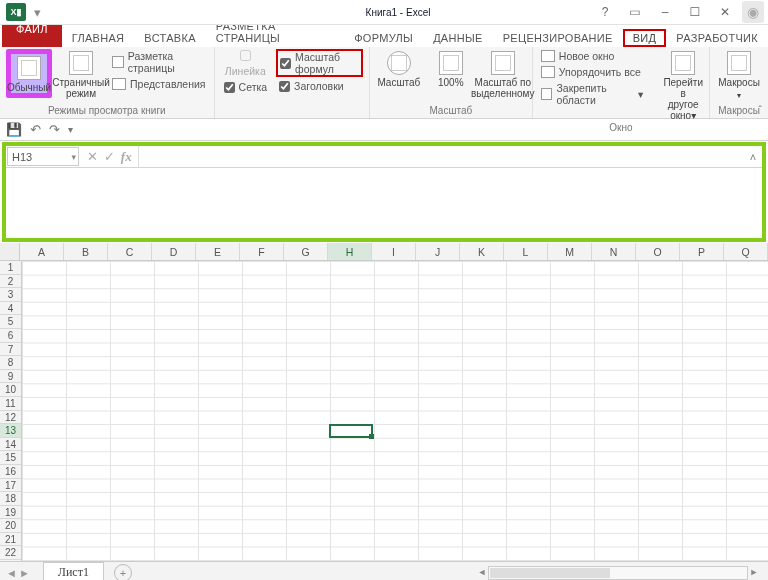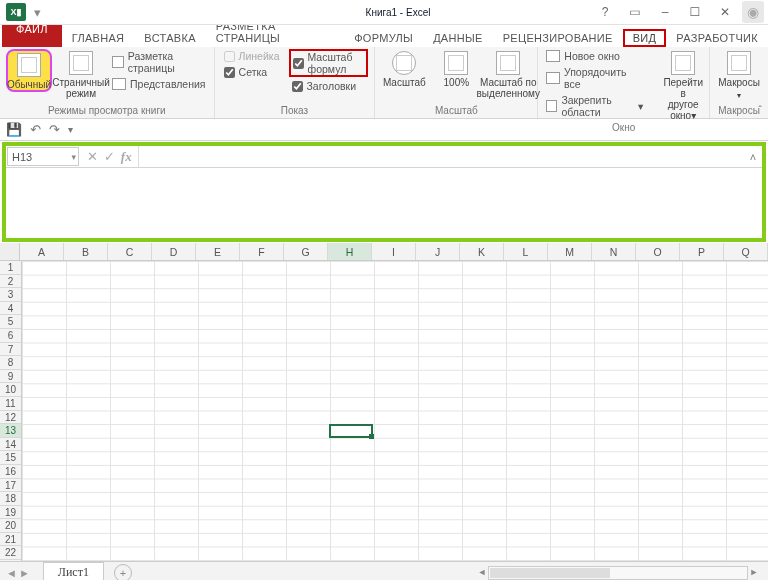--- a/index.html
+++ b/index.html
@@ -20,27 +20,27 @@
   .tab.active { border:2px solid #c00; padding:1px 8px; }
   .tab:not(.file):not(.active){ color:#555;}
 
   .ribbon { height:72px; background:#f5f5f5; border-bottom:1px solid #d4d4d4; display:flex; position:relative;}
   .group { border-right:1px solid #e0e0e0; padding:2px 6px 0 6px; display:flex; flex-direction:column; }
   .group-body { flex:1; display:flex; align-items:flex-start; gap:6px; }
   .group-label { text-align:center; font-size:10px; color:#777; padding:1px 0 2px;}
   .bigbtn { display:flex; flex-direction:column; align-items:center; width:46px; padding-top:2px; }
   .bigbtn .ic { width:24px;height:24px;border:1px solid #aaa;background:#fff; position:relative;}
   .bigbtn .ic::after{content:"";position:absolute;inset:3px;border:1px solid #ccc;}
-  .bigbtn.sel{ background:#fde047; border:2px solid #d946ef; border-radius:8px; }
+  .bigbtn.sel{ background:#c4b5fd; border:5px solid #d946ef; border-radius:2px; }
   .bigbtn span{ font-size:10px; text-align:center; line-height:11px; margin-top:2px;}
   .col { display:flex; flex-direction:column; gap:2px; }
   .chk { display:flex; align-items:center; gap:4px; font-size:10.5px; color:#555; padding:1px 3px;}
   .chk input{ width:11px;height:11px; accent-color:#666;}
   .chk.hl { border:2px solid #c00; padding:0 2px;}
-  .chk.disabled{ color:#aaa;}
+  .chk.disabled{ color:#aaa;flex-direction:column;}
   .smallrow{ display:flex;align-items:center;gap:4px;font-size:10.5px;color:#555;padding:1px 2px;}
   .smallrow .mini{ width:14px;height:12px;border:1px solid #999;background:#fff;display:inline-block;}
   .collapse{ position:absolute;right:6px;bottom:2px;color:#777;font-size:11px;}
 
   .qat2{ height:22px; border-bottom:1px solid #d4d4d4; display:flex;align-items:center;padding-left:6px;gap:8px;background:#fff;}
   .qat2 span{color:#777;font-size:13px;}
 
   .fbar-wrap{ border:4px solid #84cc16; margin:1px 2px; }
   .namebox-row{ height:22px; display:flex; border-bottom:1px solid #d4d4d4;}
   .namebox{ width:72px; border:1px solid #ccc; display:flex;align-items:center;padding:0 4px;font-size:11px;color:#555;position:relative;background:#fff;margin:1px 2px 1px 1px;}
@@ -150,21 +150,20 @@
         <label class="chk hl">
             <input type="checkbox" checked="" style="">
             <span>Масштаб формул</span>
           </label>
         <label class="chk">
             <input type="checkbox" checked="" style="">
             <span>Заголовки</span>
           </label>
       </div>
     </div>
-    <div class="group-label">Показ</div>
   </div>
 
   <div class="group">
     <div class="group-body">
       <div class="bigbtn">
           <div class="ic" style="border-radius:50%"></div>
           <span>Масштаб</span>
         </div>
       <div class="bigbtn">
           <div class="ic"></div>

